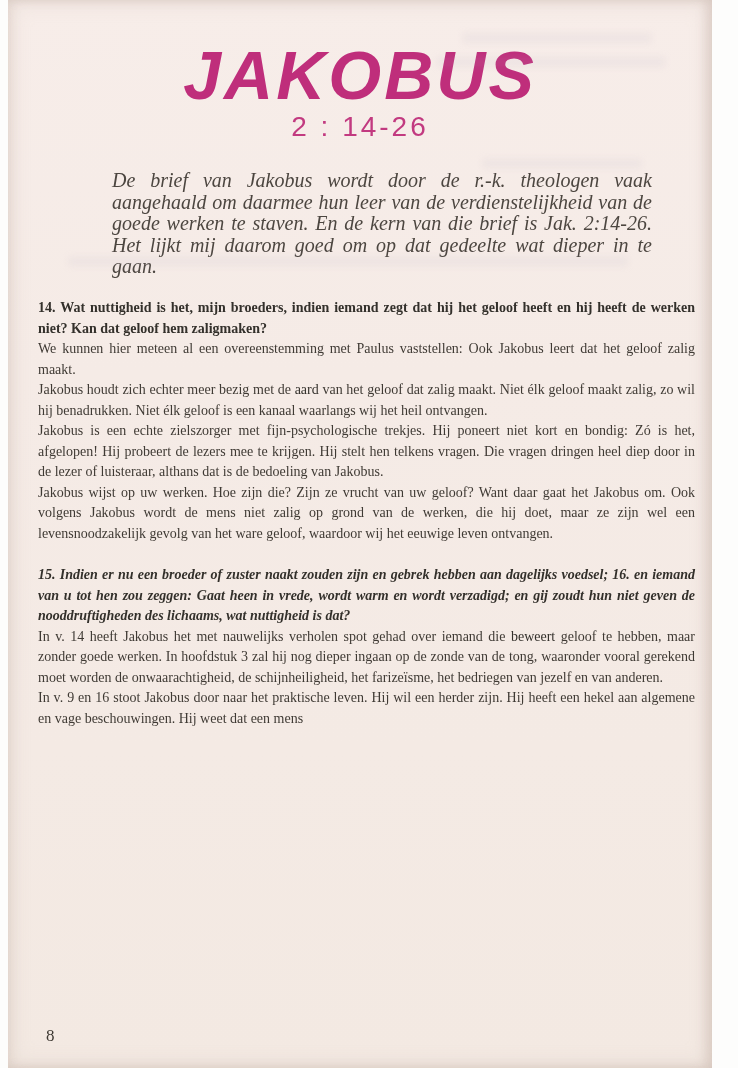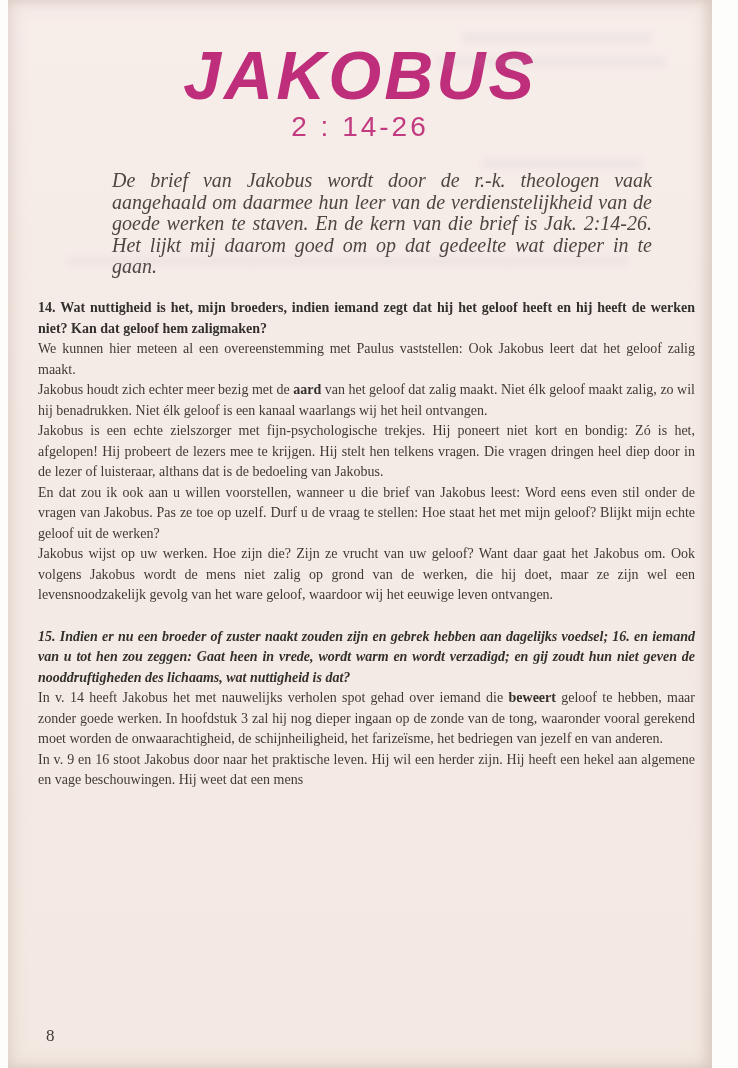--- a/index.html
+++ b/index.html
@@ -65,21 +65,21 @@
     text-align: justify;
     color: #3f3a34;
     margin-top: 12px;
   }
   .text-column p { margin: 0; }
   .text-column p.verse {
     font-weight: bold;
     color: #33302b;
   }
   .text-column p.spaced { margin-top: 21px; font-style: italic; }
-  .text-column strong { font-weight: bold; color: #33302b; }
+  .text-column strong { font-weight: normal; color: #33302b; }
   .pagenum {
     position: absolute;
     left: 38px; top: 1026px;
     font-size: 17px;
     color: #3f3a34;
   }
 </style>
 </head>
 <body>
 
@@ -94,21 +94,20 @@
     <h1 class="title">JAKOBUS</h1>
     <div class="subtitle">2 : 14-26</div>
 
     <div class="intro">De brief van Jakobus wordt door de r.-k. theologen vaak aangehaald om daarmee hun leer van de verdienstelijkheid van de goede werken te staven. En de kern van die brief is Jak. 2:14-26. Het lijkt mij daarom goed om op dat gedeelte wat dieper in te gaan.</div>
 
     <div class="text-column">
         <p class="verse">14. Wat nuttigheid is het, mijn broeders, indien iemand zegt dat hij het geloof heeft en hij heeft de werken niet? Kan dat geloof hem zaligmaken?</p>
         <p class="body">We kunnen hier meteen al een overeenstemming met Paulus vaststellen: Ook Jakobus leert dat het geloof zalig maakt.</p>
         <p class="body">Jakobus houdt zich echter meer bezig met de <strong>aard</strong> van het geloof dat zalig maakt. Niet élk geloof maakt zalig, zo wil hij benadrukken. Niet élk geloof is een kanaal waarlangs wij het heil ontvangen.</p>
         <p class="body">Jakobus is een echte zielszorger met fijn-psychologische trekjes. Hij poneert niet kort en bondig: Zó is het, afgelopen! Hij probeert de lezers mee te krijgen. Hij stelt hen telkens vragen. Die vragen dringen heel diep door in de lezer of luisteraar, althans dat is de bedoeling van Jakobus.</p>
-        <p class="body">En dat zou ik ook aan u willen voorstellen, wanneer u die brief van Jakobus leest: Word eens even stil onder de vragen van Jakobus. Pas ze toe op uzelf. Durf u de vraag te stellen: Hoe staat het met mijn geloof? Blijkt mijn echte geloof uit de werken?</p>
         <p class="body">Jakobus wijst op uw werken. Hoe zijn die? Zijn ze vrucht van uw geloof? Want daar gaat het Jakobus om. Ook volgens Jakobus wordt de mens niet zalig op grond van de werken, die hij doet, maar ze zijn wel een levensnoodzakelijk gevolg van het ware geloof, waardoor wij het eeuwige leven ontvangen.</p>
         <p class="verse spaced">15. Indien er nu een broeder of zuster naakt zouden zijn en gebrek hebben aan dagelijks voedsel; 16. en iemand van u tot hen zou zeggen: Gaat heen in vrede, wordt warm en wordt verzadigd; en gij zoudt hun niet geven de nooddruftig­heden des lichaams, wat nuttigheid is dat?</p>
         <p class="body">In v. 14 heeft Jakobus het met nauwelijks verholen spot gehad over iemand die <strong>beweert</strong> geloof te hebben, maar zonder goede werken. In hoofdstuk 3 zal hij nog dieper ingaan op de zonde van de tong, waaronder vooral gerekend moet worden de onwaarachtigheid, de schijnheiligheid, het farizeïsme, het bedriegen van jezelf en van anderen.</p>
         <p class="body">In v. 9 en 16 stoot Jakobus door naar het praktische leven. Hij wil een herder zijn. Hij heeft een hekel aan algemene en vage beschouwingen. Hij weet dat een mens</p>
       </div>
 
     <div class="pagenum">8</div>
   </div>
 </div>
 

